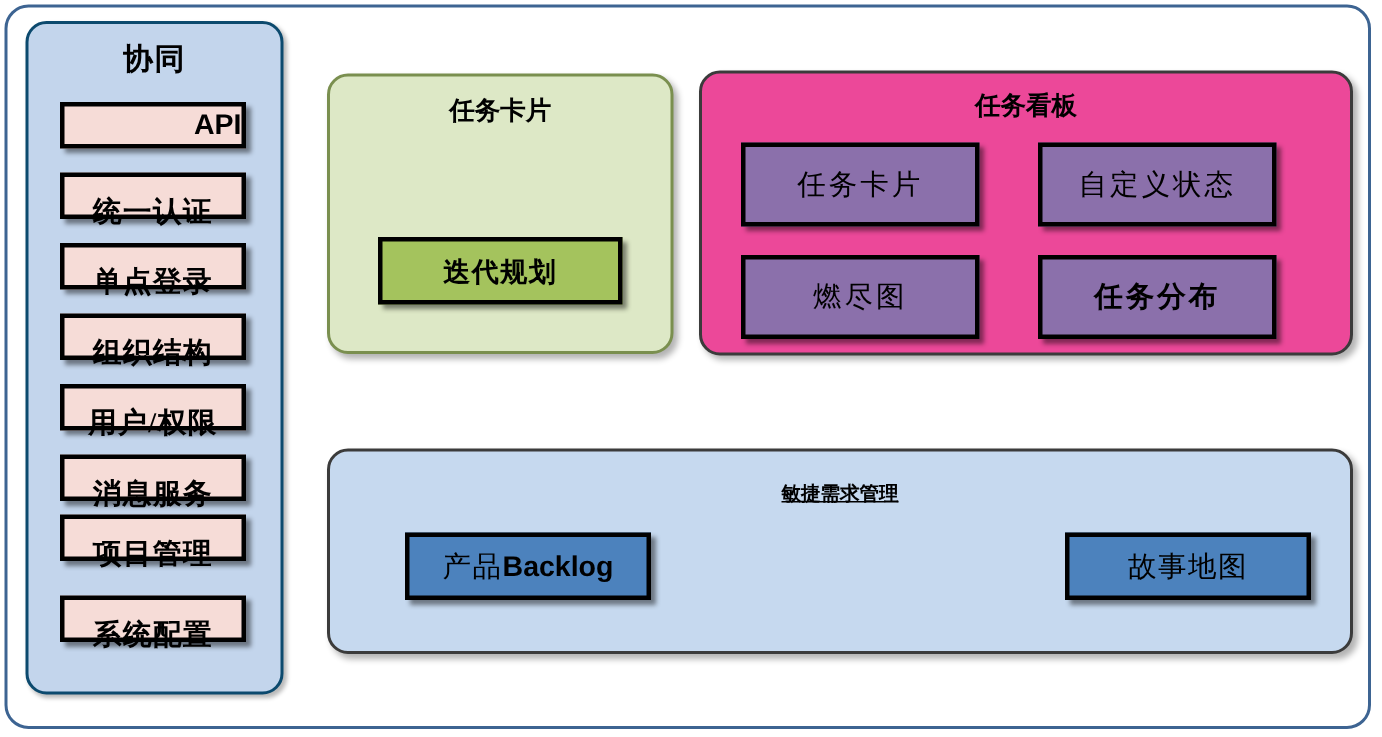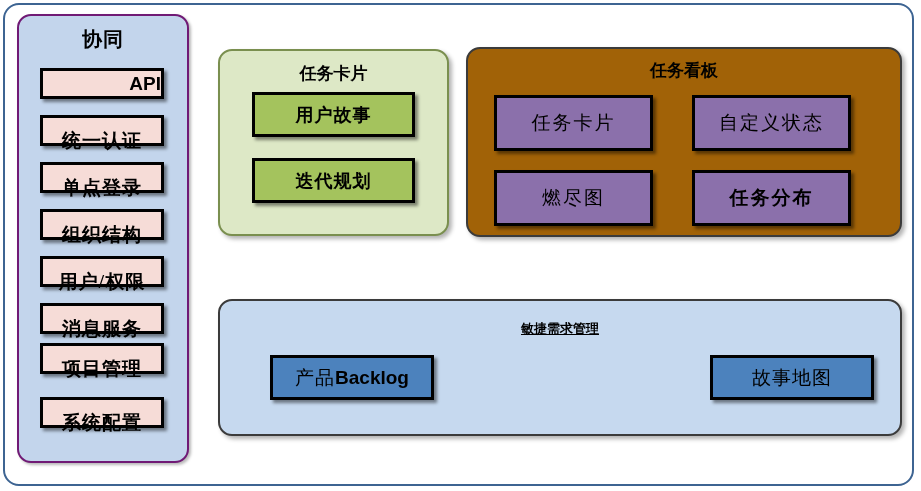--- a/index.html
+++ b/index.html
@@ -47,21 +47,21 @@
     font-family: "Liberation Sans", sans-serif;
   }
 
   
   .sidebar {
     left: 17px;
     top: 14px;
     width: 172px;
     height: 449px;
     background: #c3d5ec;
-    border: 2px solid #701a75;
+    border: 2px solid #0c4a6e;
     box-shadow: 2px 2px 3px rgba(0,0,0,0.28);
   }
   .sidebar > .panel-title {
     top: 10px;
     font-size: 20px;
     letter-spacing: 1px;
   }
 
   
   .chip {
@@ -127,21 +127,21 @@
     font-size: 18px;
     letter-spacing: 1px;
   }
 
   
   .panel-taskboard {
     left: 466px;
     top: 47px;
     width: 436px;
     height: 190px;
-    background: #a16207;
+    background: #ec4899;
     border: 2px solid #3b3b3b;
     box-shadow: 3px 3px 4px rgba(0,0,0,0.3);
   }
   .panel-taskboard > .panel-title {
     top: 10px;
     font-size: 17px;
   }
   .chip-purple {
     background: #8b70ab;
     border: 3px solid #000000;
@@ -220,23 +220,20 @@
       <span>项目管理</span>
     </div>
     <div class="chip chip-side" style="top:381px">
       <span>系统配置</span>
     </div>
   </div>
 
   <div class="panel panel-iteration">
     <div class="panel-title">任务卡片</div>
 
-    <div class="chip chip-green" style="top:41px">
-      <span>用户故事</span>
-    </div>
     <div class="chip chip-green" style="top:107px">
       <span>迭代规划</span>
     </div>
   </div>
 
   <div class="panel panel-taskboard">
     <div class="panel-title">任务看板</div>
 
     <div class="chip chip-purple" style="left:26px; top:46px">
       <span>任务卡片</span>

